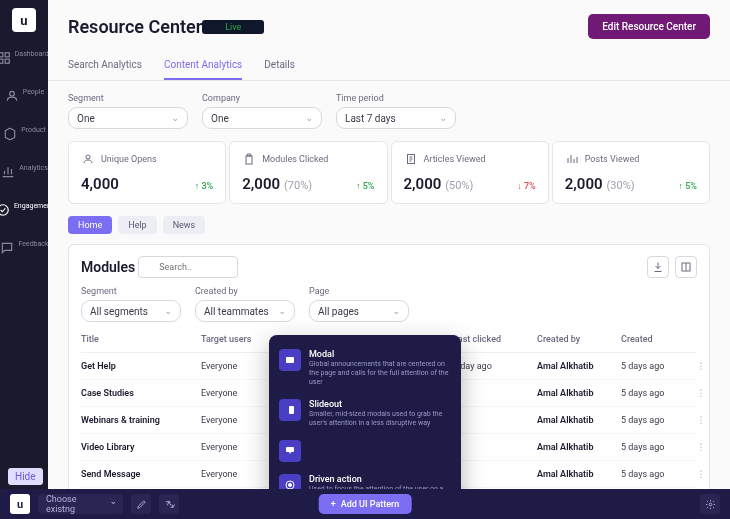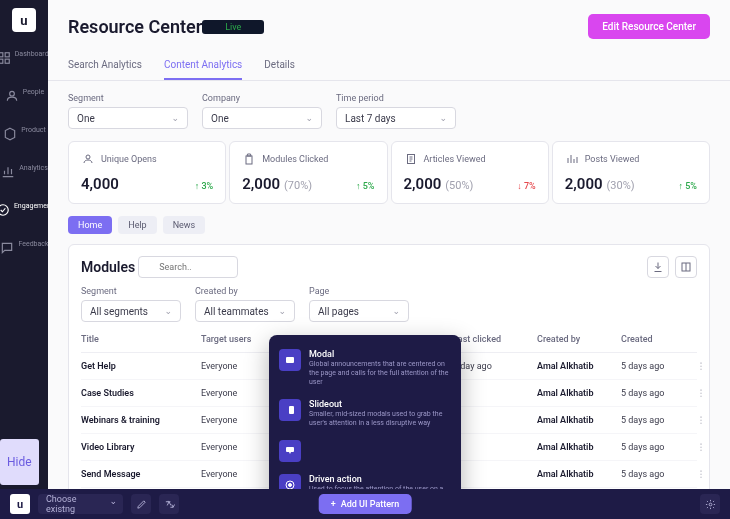--- a/index.html
+++ b/index.html
@@ -8,28 +8,28 @@
 .sidebar-logo{width:24px;height:24px;background:#fff;border-radius:4px;display:flex;align-items:center;justify-content:center;font-weight:700;font-size:13px;color:#1a1a2e}
 .nav-item{display:flex;gap:3px;cursor:pointer;padding:4px 0}
 .nav-icon{width:16px;height:16px;display:flex;align-items:center;justify-content:center;color:#8a8a9e}
 .nav-label{font-size:7px;color:#8a8a9e}
 .nav-item.active .nav-icon,.nav-item.active .nav-label{color:#fff}
 .main{position:absolute;left:48px;top:0;right:0;bottom:30px;background:#fafafb;overflow:hidden}
 .header{padding:14px 20px 0;display:flex;align-items:center;justify-content:space-between}
 .title-wrap{display:flex;align-items:center;}
 .page-title{font-size:18px;font-weight:600;color:#1a1a2e}
 .badge{font-size:9px;padding:2px 23px;border-radius:3px;background:#0f172a;color:#2ba84a;font-weight:400}
-.edit-btn{background:#d946ef;color:#fff;border:none;padding:7px 14px;border-radius:5px;font-size:10px;font-weight:500;cursor:pointer}
+.edit-btn{background:#701a75;color:#fff;border:none;padding:7px 14px;border-radius:5px;font-size:10px;font-weight:500;cursor:pointer}
 .tabs{padding:0 20px;display:flex;gap:22px;border-bottom:1px solid #e5e5ec;margin-top:12px}
 .tab{font-size:10px;color:#6b6b80;padding:8px 0;cursor:pointer;border-bottom:2px solid transparent}
 .tab.active{color:#7c6ef2;border-bottom-color:#7c6ef2}
 .filters{padding:12px 20px;display:flex;gap:14px}
 .filter{display:flex;flex-direction:column;gap:4px}
 .filter-label{font-size:9px;color:#6b6b80}
-.select{width:120px;height:22px;border:1px solid #d8d8e0;border-radius:4px;font-size:10px;padding:0 8px;background:#fff;display:flex;align-items:center;justify-content:space-between;color:#3a3a4a}
+.select{width:120px;height:22px;border:1px solid #d8d8e0;border-radius:9px;font-size:10px;padding:0 8px;background:#fff;display:flex;align-items:center;justify-content:space-between;color:#3a3a4a}
 .stats{padding:0 20px;display:flex;gap:3px}
 .stat-card{flex:1;background:#fff;border:1px solid #e5e5ec;border-radius:6px;padding:10px 12px}
 .stat-head{display:flex;align-items:center;gap:6px;margin-bottom:8px}
 .stat-icon{width:14px;height:14px;color:#6b6b80;display:flex;align-items:center;justify-content:center}
 .stat-name{font-size:9px;color:#6b6b80}
 .stat-body{display:flex;align-items:baseline;justify-content:space-between}
 .stat-val{font-size:15px;font-weight:600;color:#1a1a2e}
 .stat-pct{font-size:11px;color:#a0a0ae;margin-left:4px}
 .stat-delta{font-size:9px;font-weight:500;display:flex;align-items:center;gap:2px}
 .up{color:#2ba84a}.down{color:#e5484d}
@@ -57,21 +57,21 @@
 .popup-icon{width:22px;height:22px;background:#4a3fc4;border-radius:4px;flex-shrink:0;display:flex;align-items:center;justify-content:center;color:#fff}
 .popup-text{flex:1}
 .popup-title{font-size:9px;color:#fff;font-weight:500;margin-bottom:1px}
 .popup-desc{font-size:7px;color:#9b97c7;line-height:1.3}
 .bottombar{position:absolute;left:0;bottom:0;right:0;height:30px;background:#1e1b46;display:flex;align-items:center;padding:0 10px;gap:8px}
 .bb-logo{width:20px;height:20px;background:#fff;border-radius:3px;display:flex;align-items:center;justify-content:center;font-size:11px;font-weight:700;color:#1e1b46}
 .bb-select{width:85px;height:20px;background:#2a2654;border:none;border-radius:4px;font-size:9px;color:#b5b2d8;padding:0 22px 0 8px;display:flex;align-items:center;position:relative}
 .bb-select::after{content:"⌄";position:absolute;right:6px;top:2px;color:#b5b2d8}
 .bb-btn{width:20px;height:20px;background:#2a2654;border-radius:4px;display:flex;align-items:center;justify-content:center;color:#b5b2d8;cursor:pointer}
 .add-pattern{position:absolute;left:50%;transform:translateX(-50%);background:#7c6ef2;color:#fff;border:none;padding:5px 12px;border-radius:5px;font-size:9px;font-weight:500;display:flex;align-items:center;gap:5px;cursor:pointer}
-.hide-btn{position:absolute;left:0;bottom:34px;background:#e0dcfc;color:#6b5ce0;font-size:12px;padding:16px 7px;border-radius:3px;border:none;cursor:pointer;z-index:5}
+.hide-btn{position:absolute;left:8px;bottom:34px;background:#e0dcfc;color:#6b5ce0;font-size:10px;padding:3px 7px;border-radius:3px;border:none;cursor:pointer;z-index:5}
 .chev{font-size:9px;color:#a0a0ae}
 </style>
 </head>
 <body>
 
 <div class="sidebar">
   <div class="sidebar-logo">u</div>
   <div class="nav-item">
       <span class="nav-icon">
         <svg width="14" height="14" viewBox="0 0 24 24" fill="none" stroke="currentColor" stroke-width="2">

